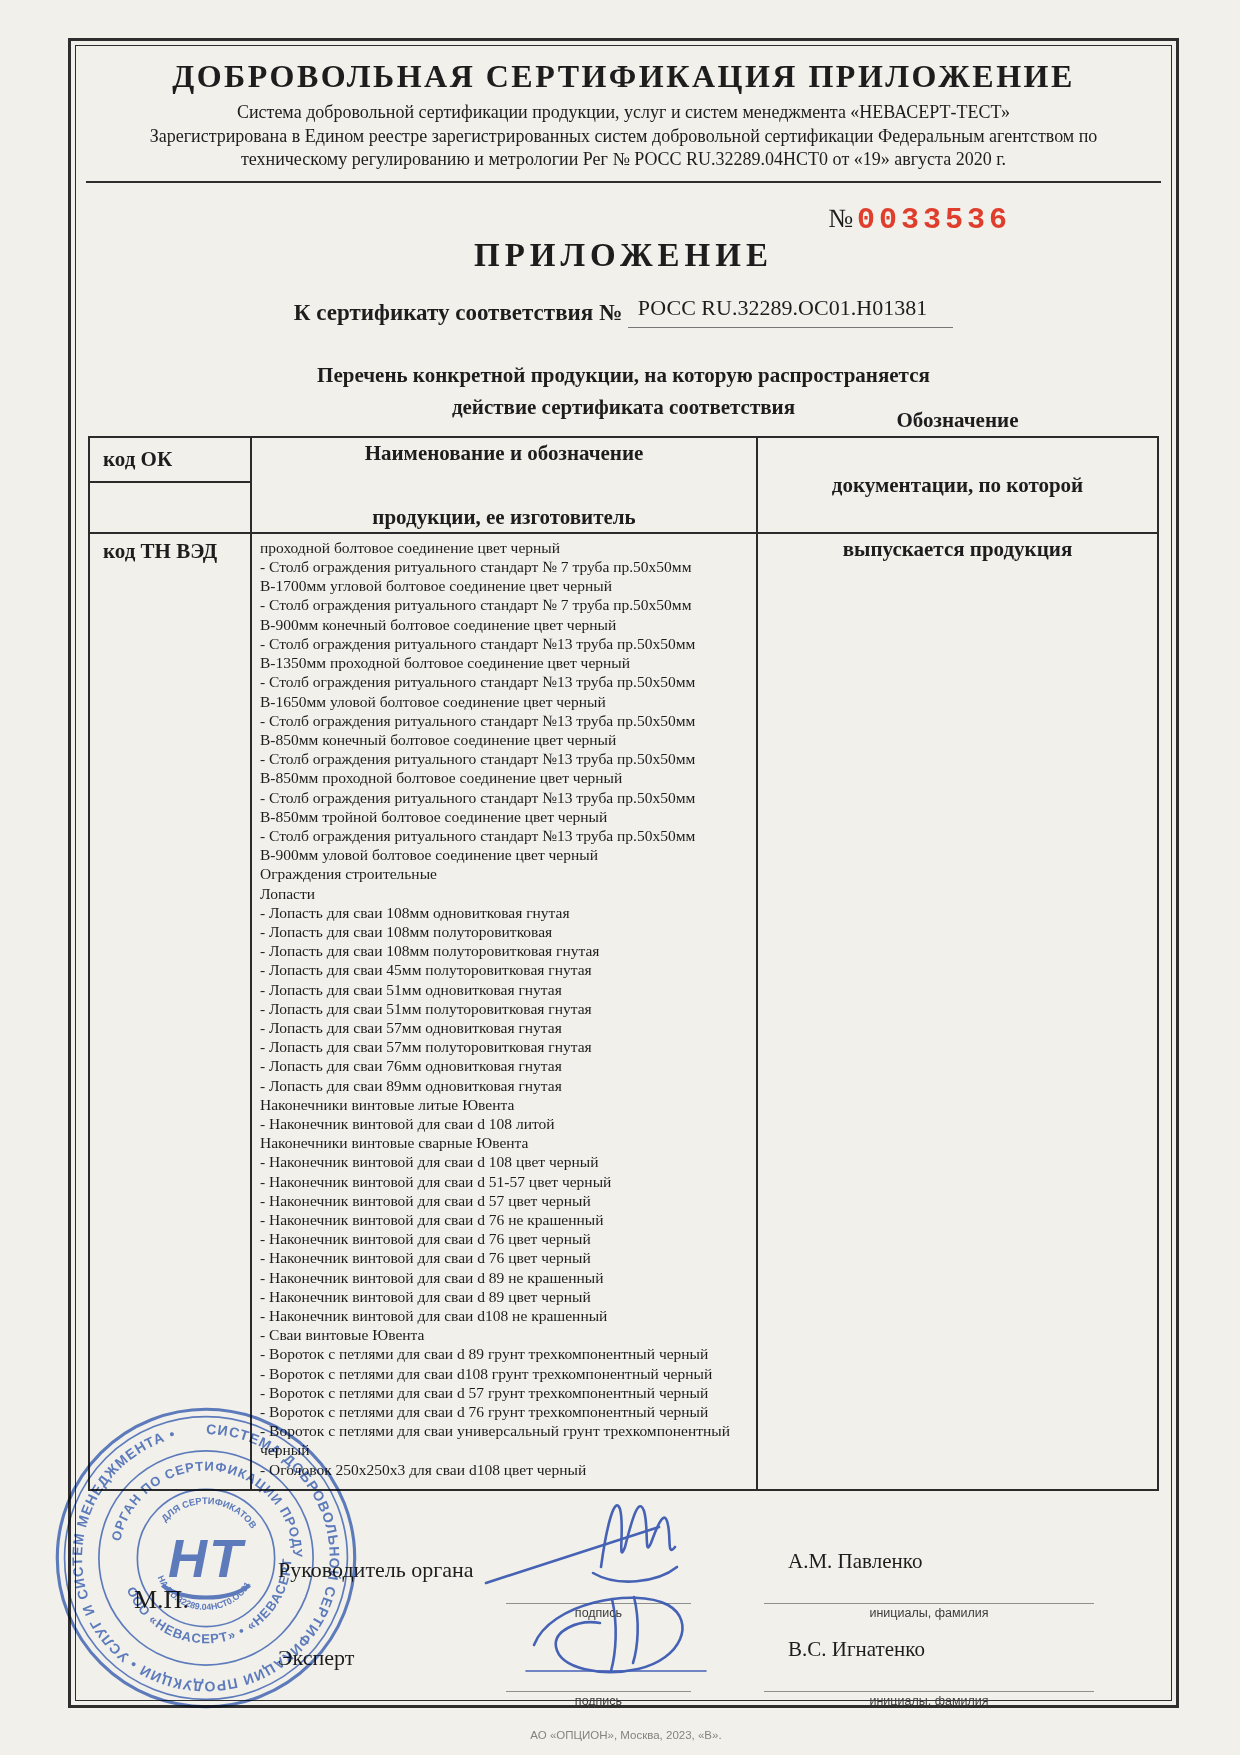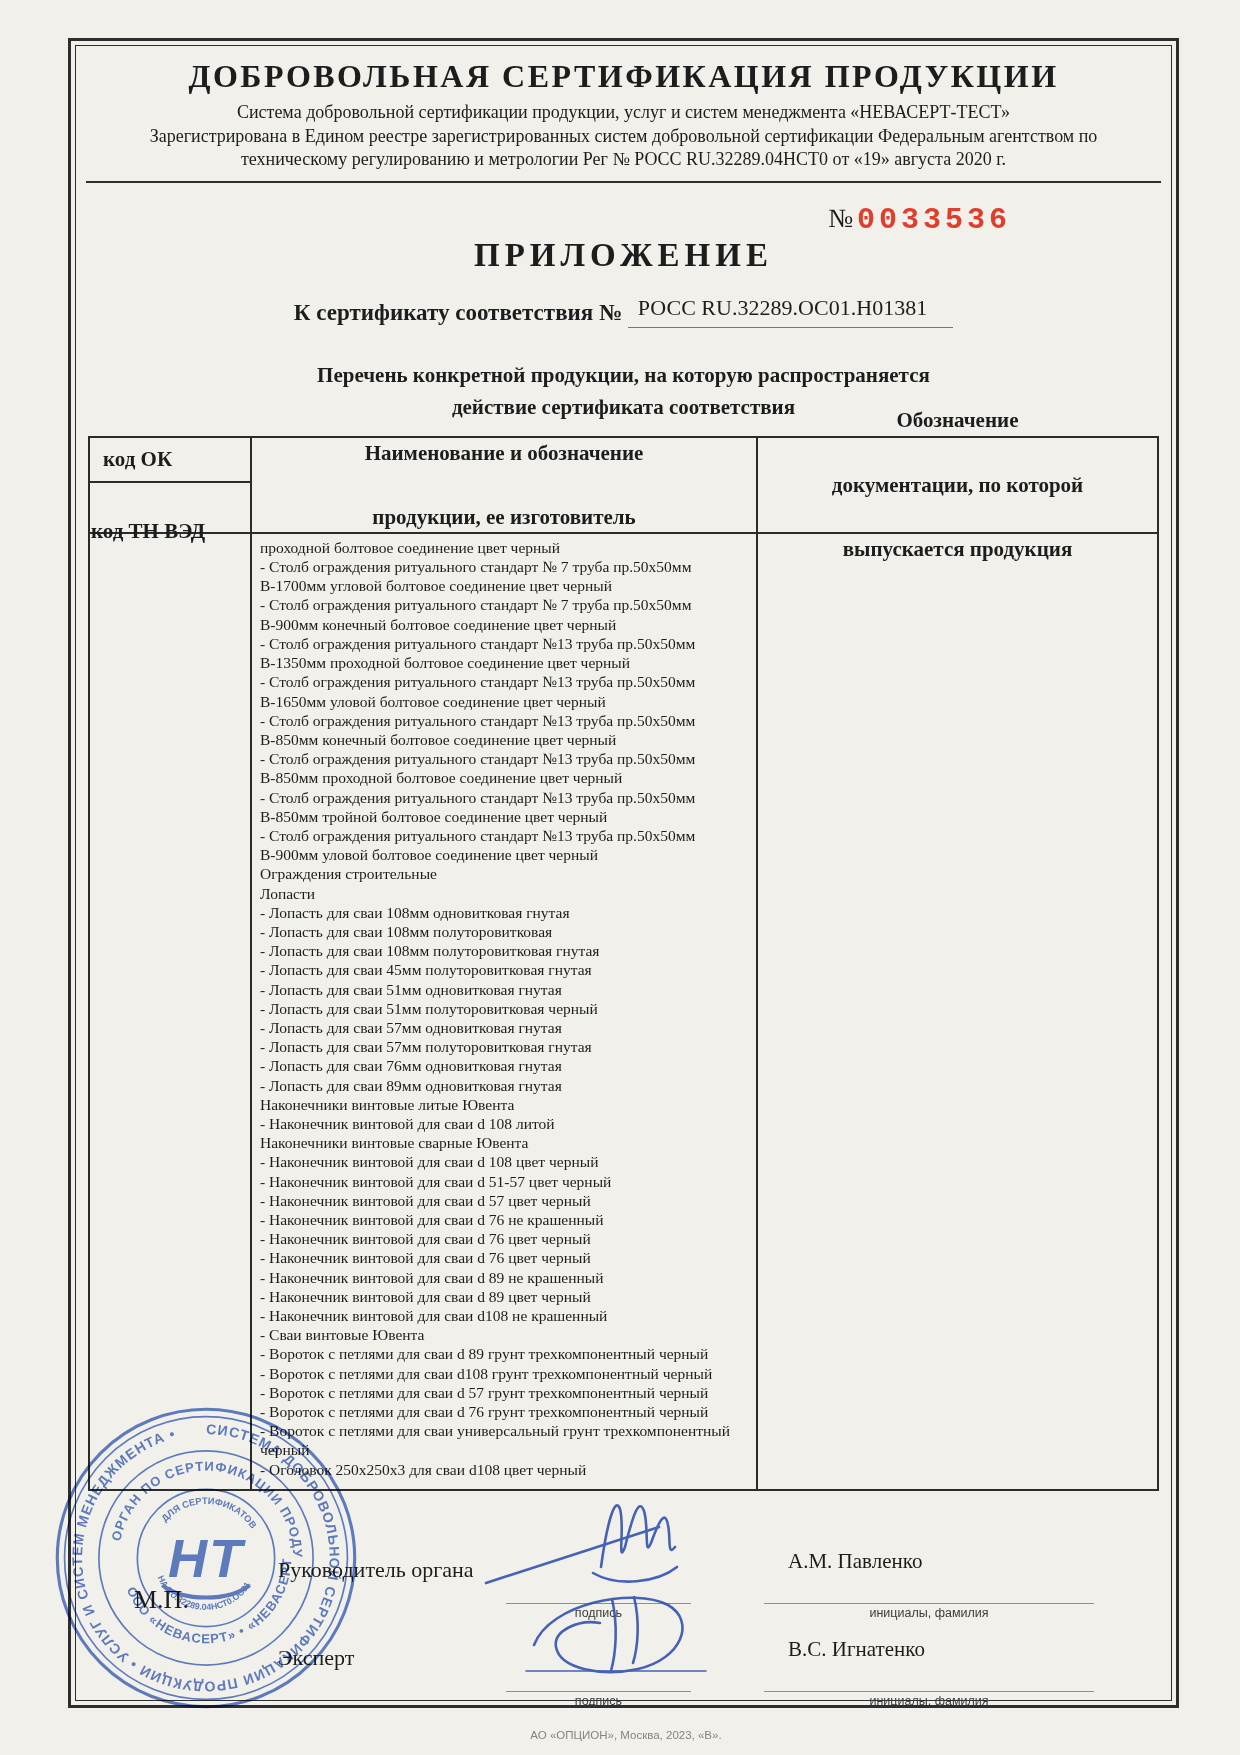--- a/index.html
+++ b/index.html
@@ -38,21 +38,21 @@
   
   .tbl{ display:grid; grid-template-columns:162px 506px 1fr;
         grid-template-rows:96px auto;
         border:2.5px solid #2b2b2b; margin:12px 2px 0 2px; }
   .cell{ box-sizing:border-box; }
   .c-r{ border-right:2px solid #2b2b2b; }
   .c-b{ border-bottom:2px solid #2b2b2b;gap:36px; }
   .h1{ display:flex; flex-direction:column; font-weight:700; font-size:21px; }
   .h1a{ flex:0 0 45px; display:flex; align-items:center; padding-left:13px;
         border-bottom:2px solid #2b2b2b; box-sizing:border-box;}
-  .h1b{ flex:1; display:flex; align-items:center; padding-left:1px; }
+  .h1b{ flex:1; display:flex; align-items:center; padding-left:13px;margin-top:20px; }
   .h2,.h3{ display:flex; flex-direction:column; justify-content:center; align-items:center;
            font-weight:700; font-size:21px; line-height:1.35; text-align:center;}
   .body2{ padding:4px 6px 10px 8px; }
   .list-line{ font-size:15.5px; line-height:19.2px; }
   
   .sig-area{ position:relative; height:215px; margin-top:22px; }
   .mp{ position:absolute; left:48px; top:72px; font-size:26px; }
   .role{ position:absolute; font-size:22px; font-weight:400; }
   .role-1{ left:192px; top:44px; }
   .role-2{ left:192px; top:132px; }
@@ -78,21 +78,21 @@
 </style>
 </head>
 <body>
 
 <div class="page">
 
   <div class="frame">
     <div class="frame-inner">
 
       <div class="hdr">
-        <div class="hdr-title">ДОБРОВОЛЬНАЯ СЕРТИФИКАЦИЯ ПРОДУКЦИИ</div>
+        <div class="hdr-title">ДОБРОВОЛЬНАЯ СЕРТИФИКАЦИЯ ПРИЛОЖЕНИЕ</div>
         <div class="hdr-sub1">Система добровольной сертификации продукции, услуг и систем менеджмента «НЕВАСЕРТ-ТЕСТ»</div>
         <div class="hdr-sub2">Зарегистрирована в Едином реестре зарегистрированных систем добровольной сертификации Федеральным агентством по техническому регулированию и метрологии Рег № РОСС RU.32289.04НСТ0  от «19» августа 2020 г.</div>
       </div>
 
       <div class="num-row">
         <span class="num-label">№</span>
         <span class="num-value">0033536</span>
       </div>
 
       <div class="doc-title">ПРИЛОЖЕНИЕ</div>
@@ -134,21 +134,21 @@
             <div class="list-line">- Столб ограждения ритуального стандарт №13 труба пр.50х50мм В-850мм проходной болтовое соединение цвет черный</div>
             <div class="list-line">- Столб ограждения ритуального стандарт №13 труба пр.50х50мм В-850мм тройной болтовое соединение цвет черный</div>
             <div class="list-line">- Столб ограждения ритуального стандарт №13 труба пр.50х50мм В-900мм уловой болтовое соединение цвет черный</div>
             <div class="list-line">Ограждения строительные</div>
             <div class="list-line">Лопасти</div>
             <div class="list-line">- Лопасть для сваи 108мм одновитковая гнутая</div>
             <div class="list-line">- Лопасть для сваи 108мм полуторовитковая</div>
             <div class="list-line">- Лопасть для сваи 108мм полуторовитковая гнутая</div>
             <div class="list-line">- Лопасть для сваи 45мм полуторовитковая гнутая</div>
             <div class="list-line">- Лопасть для сваи 51мм одновитковая гнутая</div>
-            <div class="list-line">- Лопасть для сваи 51мм полуторовитковая черный</div>
+            <div class="list-line">- Лопасть для сваи 51мм полуторовитковая гнутая</div>
             <div class="list-line">- Лопасть для сваи 57мм одновитковая гнутая</div>
             <div class="list-line">- Лопасть для сваи 57мм полуторовитковая гнутая</div>
             <div class="list-line">- Лопасть для сваи 76мм одновитковая гнутая</div>
             <div class="list-line">- Лопасть для сваи 89мм одновитковая гнутая</div>
             <div class="list-line">Наконечники винтовые литые Ювента</div>
             <div class="list-line">- Наконечник винтовой для сваи d 108 литой</div>
             <div class="list-line">Наконечники винтовые сварные Ювента</div>
             <div class="list-line">- Наконечник винтовой для сваи d 108 цвет черный</div>
             <div class="list-line">- Наконечник винтовой для сваи d 51-57 цвет черный</div>
             <div class="list-line">- Наконечник винтовой для сваи d 57 цвет черный</div>

